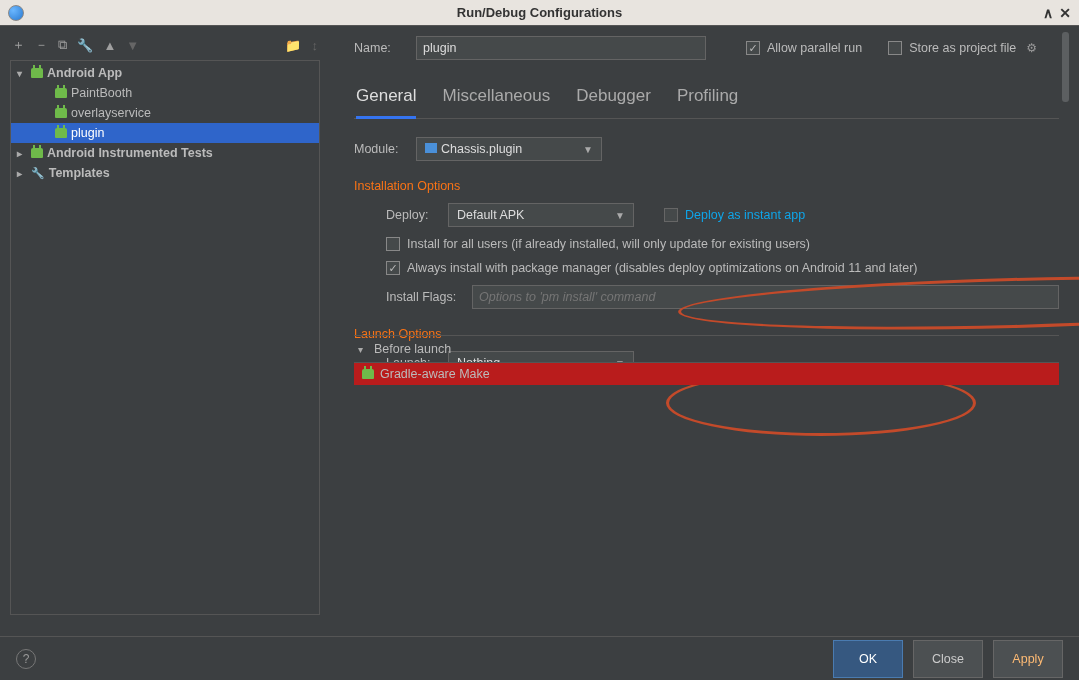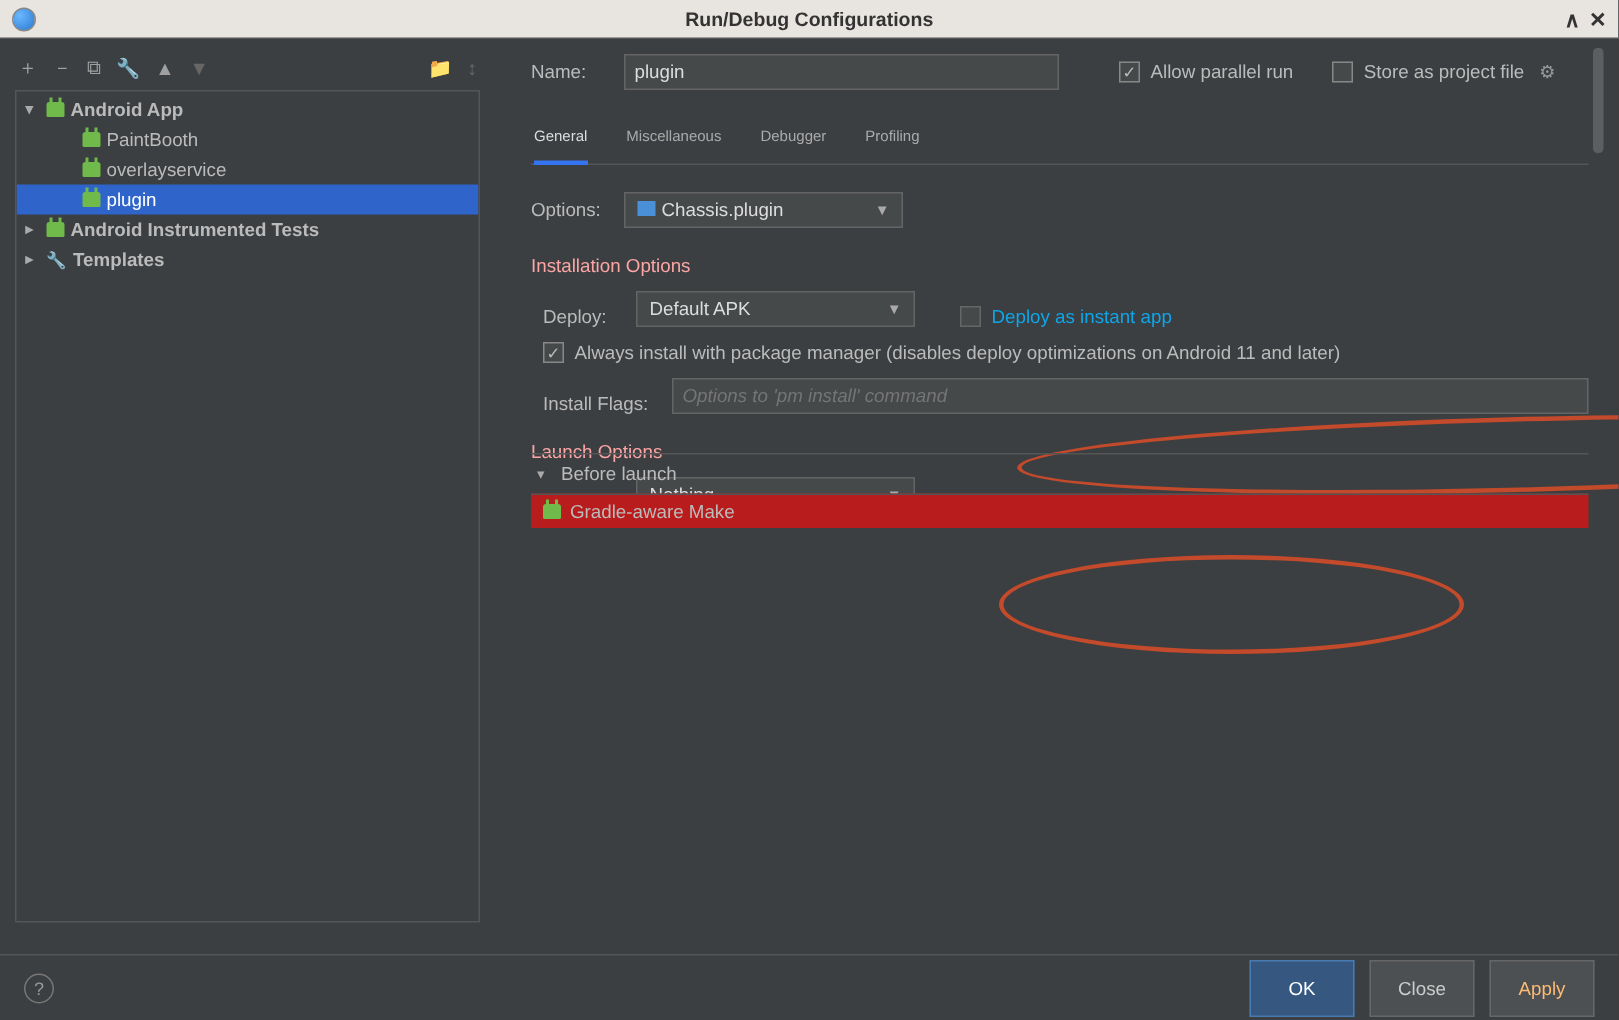--- a/index.html
+++ b/index.html
@@ -138,32 +138,32 @@
     display:flex;
     gap:26px;
     border-bottom:1px solid #555;
     padding:0 0 0 2px;
     margin-top:18px;
   }
   .tab {
     padding:8px 0 10px 0;
     color:#aaa;
     cursor:pointer;
-    font-size:10px;
+    font-size:17px;
   }
   .tab.active {
     color:#ddd;
     border-bottom:3px solid #3574f0;
     margin-bottom:-1px;
   }
   .section {
     margin-top:18px;
   }
-  .section-title { color:#fca5a5; margin-bottom:10px;}
-  .form-row { display:flex;align-items:flex-end;gap:12px;margin: 0 0 10px 8px; }
+  .section-title { color:#f97316; margin-bottom:10px;}
+  .form-row { display:flex;align-items:center;gap:12px;margin: 0 0 10px 32px; }
   .combo {
     background:#45494a;
     border:1px solid #646464;
     height:24px;
     display:flex;
     align-items:center;
     justify-content:space-between;
     padding:0 8px;
     color:#ddd;
     min-width:180px;
@@ -321,40 +321,46 @@
 
       <div class="tabs">
         <div class="tab active">General</div>
         <div class="tab">Miscellaneous</div>
         <div class="tab">Debugger</div>
         <div class="tab">Profiling</div>
       </div>
 
       <div class="section">
         <div class="row" style="margin-left:0">
-          <span class="label">Options:</span>
+          <span class="label">Module:</span>
           <div class="combo" style="min-width:186px">
             <span><span class="module-ico"></span><span>Chassis.plugin</span></span>
             <span class="arrow">▼</span>
           </div>
         </div>
       </div>
 
       <div class="section">
         <div class="section-title">Installation Options</div>
         <div class="form-row">
           <span style="min-width:50px">Deploy:</span>
           <div class="combo" style="min-width:186px">
             <span>Default APK</span>
             <span class="arrow">▼</span>
           </div>
           <span style="width:6px"></span>
           <div class="chk" style="color:#0ea5e9">
             <span class="chkbox disabled"></span>
             <span>Deploy as instant app</span>
+          </div>
+        </div>
+        <div class="form-row">
+          <div class="chk">
+            <span class="chkbox"></span>
+            <span>Install for all users (if already installed, will only update for existing users)</span>
           </div>
         </div>
         <div class="form-row">
           <div class="chk">
             <span class="chkbox checked"></span>
             <span>Always install with package manager (disables deploy optimizations on Android 11 and later)</span>
           </div>
         </div>
         <div class="form-row">
           <span style="min-width:74px">Install Flags:</span>

